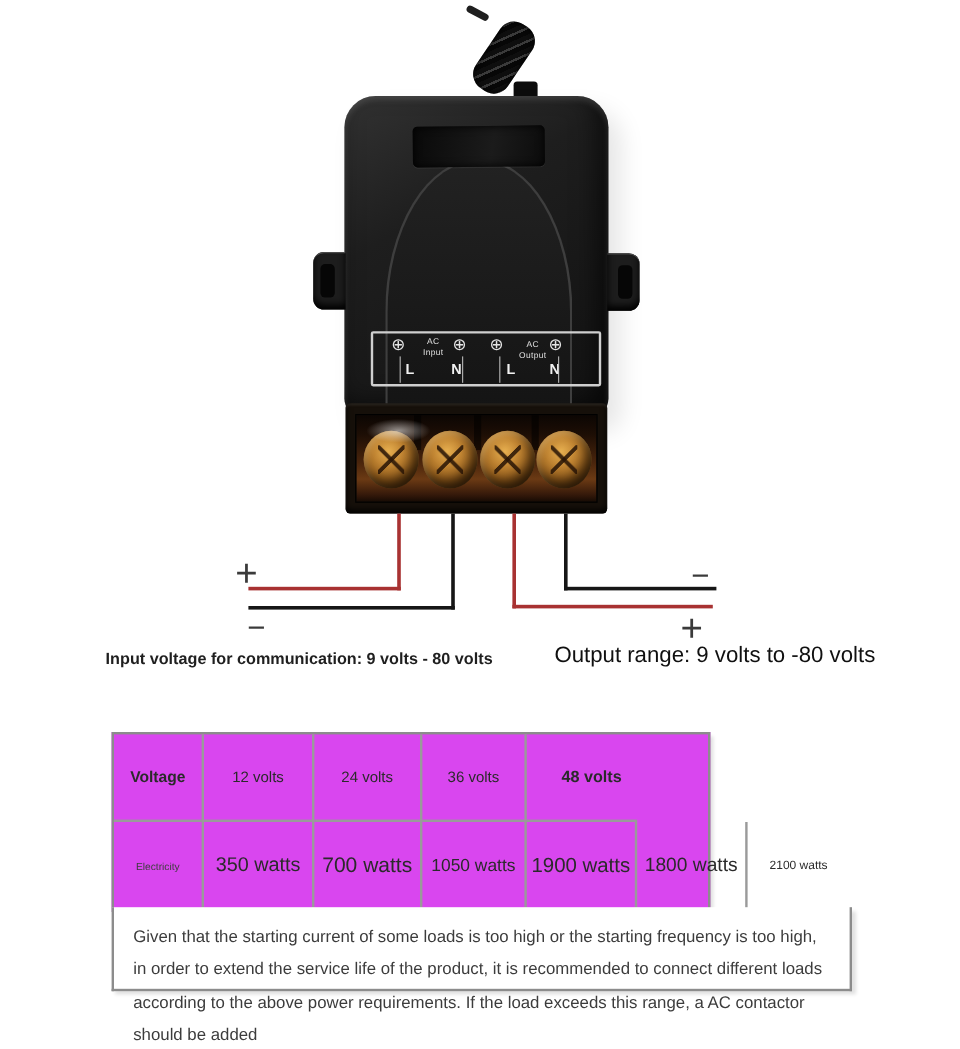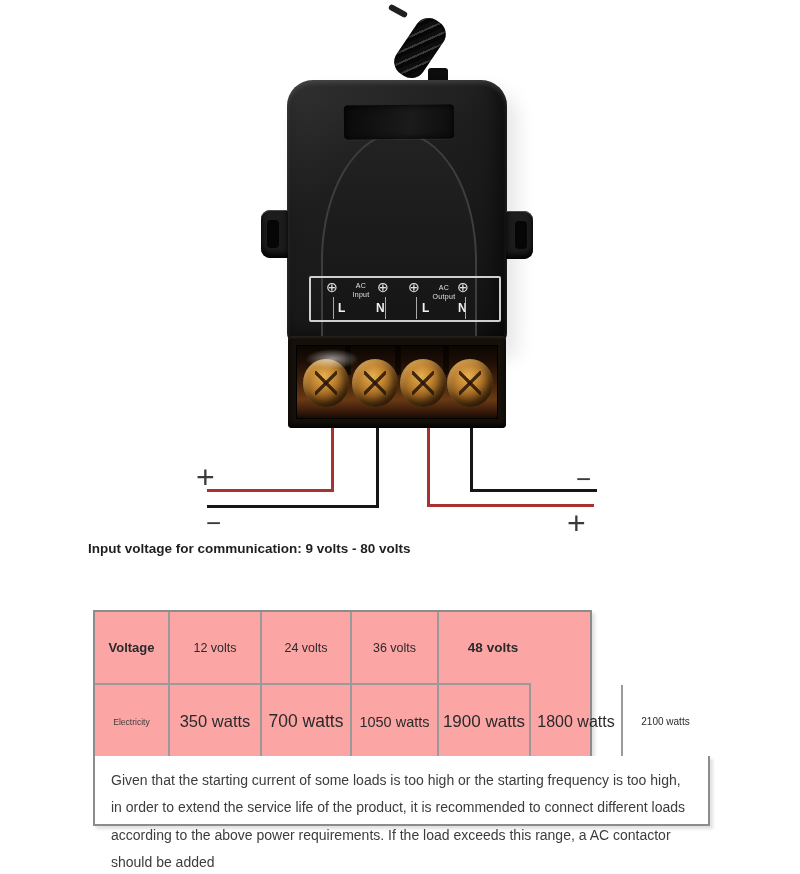--- a/index.html
+++ b/index.html
@@ -88,21 +88,21 @@
   .pr-minus{left:576px;top:466px;font-size:26px;}
   .pr-plus{left:567px;top:507px;font-size:32px;}
 
   
   .caption{position:absolute;white-space:nowrap;}
   .caption-input{left:88px;top:541px;font-size:13.5px;font-weight:700;color:#1f1f1f;}
   .caption-output{left:462px;top:535px;font-size:18.5px;font-weight:400;color:#101010;}
 
   
   .spec-table{position:absolute;left:93px;top:610px;width:499px;box-sizing:border-box;
-    border:2px solid #8c8c8c;background:#fca5a5;box-shadow:3px 3px 3px rgba(0,0,0,.12);}
+    border:2px solid #8c8c8c;background:#d946ef;box-shadow:3px 3px 3px rgba(0,0,0,.12);}
   .trow{display:grid;grid-template-columns:75px 92px 90px 87px 92px 92px 85px;}
   .tcell{height:73px;display:flex;align-items:center;justify-content:center;
     border-right:2px solid #9a9a9a;color:#2a2a2a;text-align:center;box-sizing:border-box;}
   .trow .tcell:last-child{border-right:none;}
   .trow-voltage .tcell{border-bottom:2px solid #9a9a9a;}
   .trow-voltage .tcell{font-size:12.5px;font-weight:500;}
   .trow-voltage .tcell:nth-child(1){font-size:13px;font-weight:600;}
   .trow-voltage .tcell:nth-child(5){font-size:13.5px;font-weight:600;padding-left:16px;}
   .trow-power .tcell:nth-child(1){font-size:8.5px;color:#3d3d3d;}
   .trow-power .tcell:nth-child(2){font-size:16.5px;}
@@ -176,20 +176,21 @@
   <div class="wire w-red wr2h"></div>
   <div class="wire w-black wb2v"></div>
   <div class="wire w-black wb2h"></div>
 
   <span class="polarity pl-plus">+</span>
   <span class="polarity pl-minus">−</span>
   <span class="polarity pr-minus">−</span>
   <span class="polarity pr-plus">+</span>
 
   <div class="caption caption-input">Input voltage for communication: 9 volts - 80 volts</div>
+  <div class="caption caption-output">Output range: 9 volts to -80 volts</div>
 
   <div class="spec-table">
     <div class="trow trow-voltage">
       <div class="tcell">Voltage</div>
       <div class="tcell">12 volts</div>
       <div class="tcell">24 volts</div>
       <div class="tcell">36 volts</div>
       <div class="tcell">48 volts</div>
     </div>
     <div class="trow trow-power">

